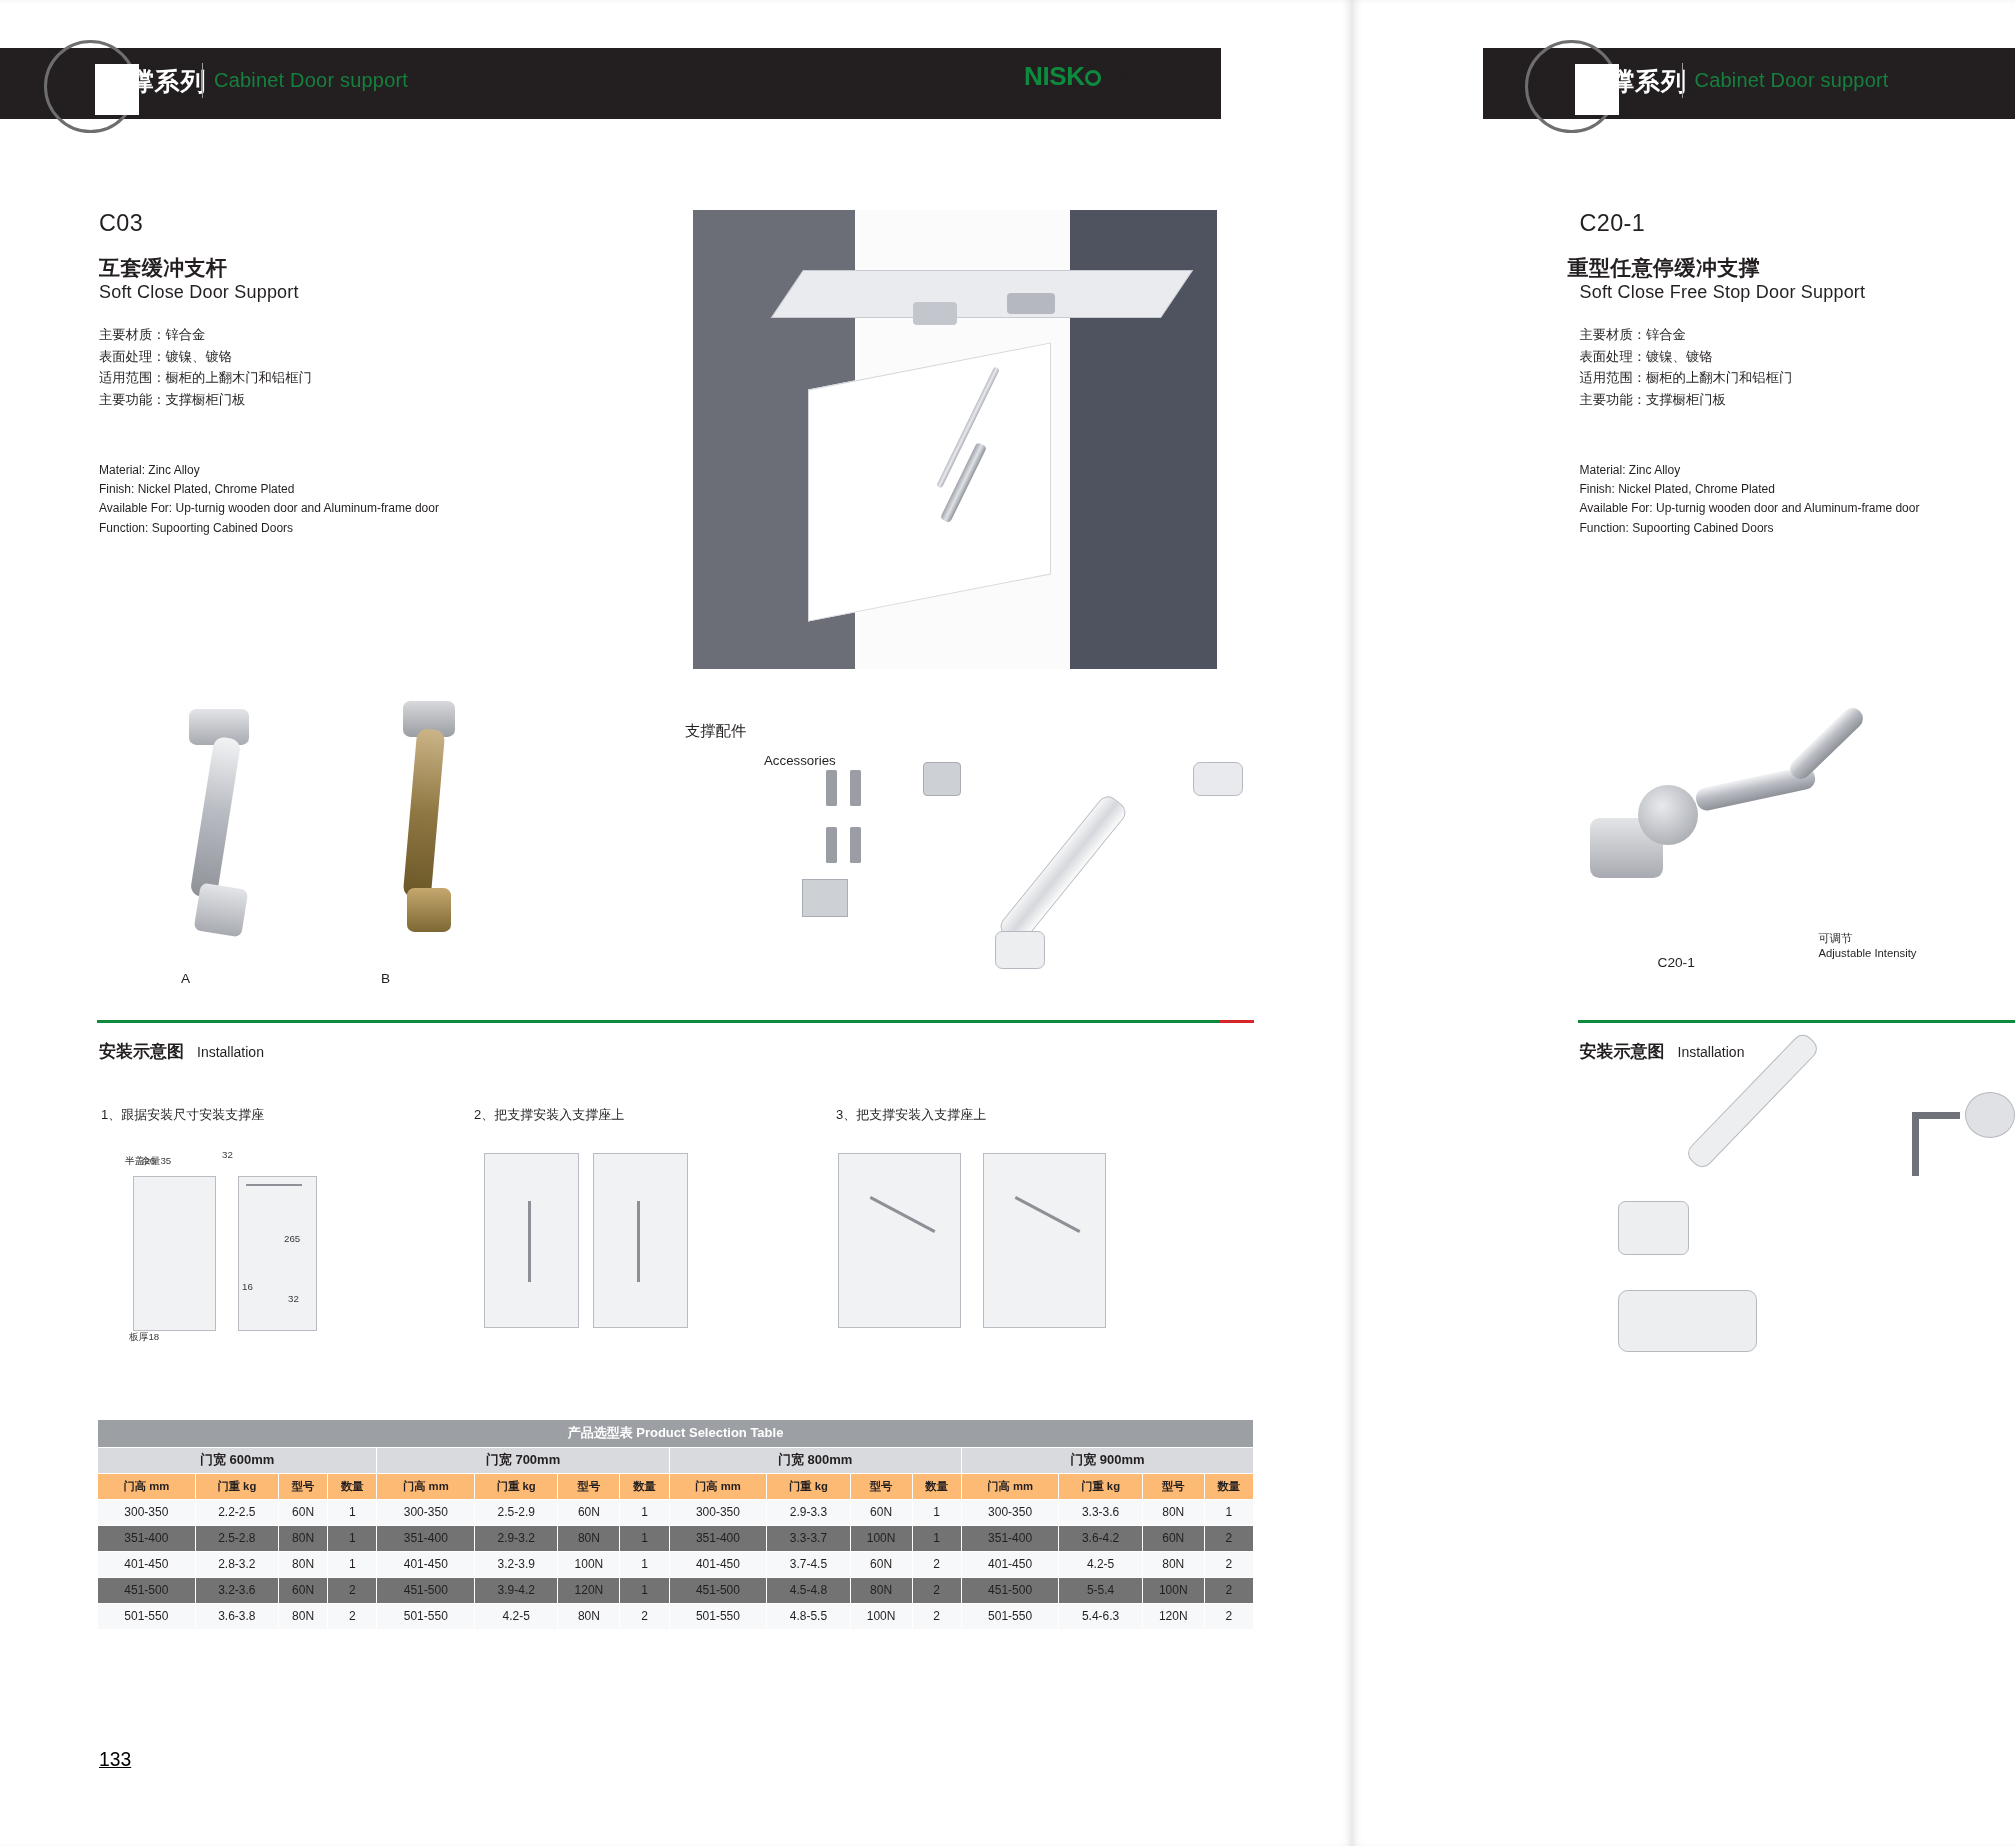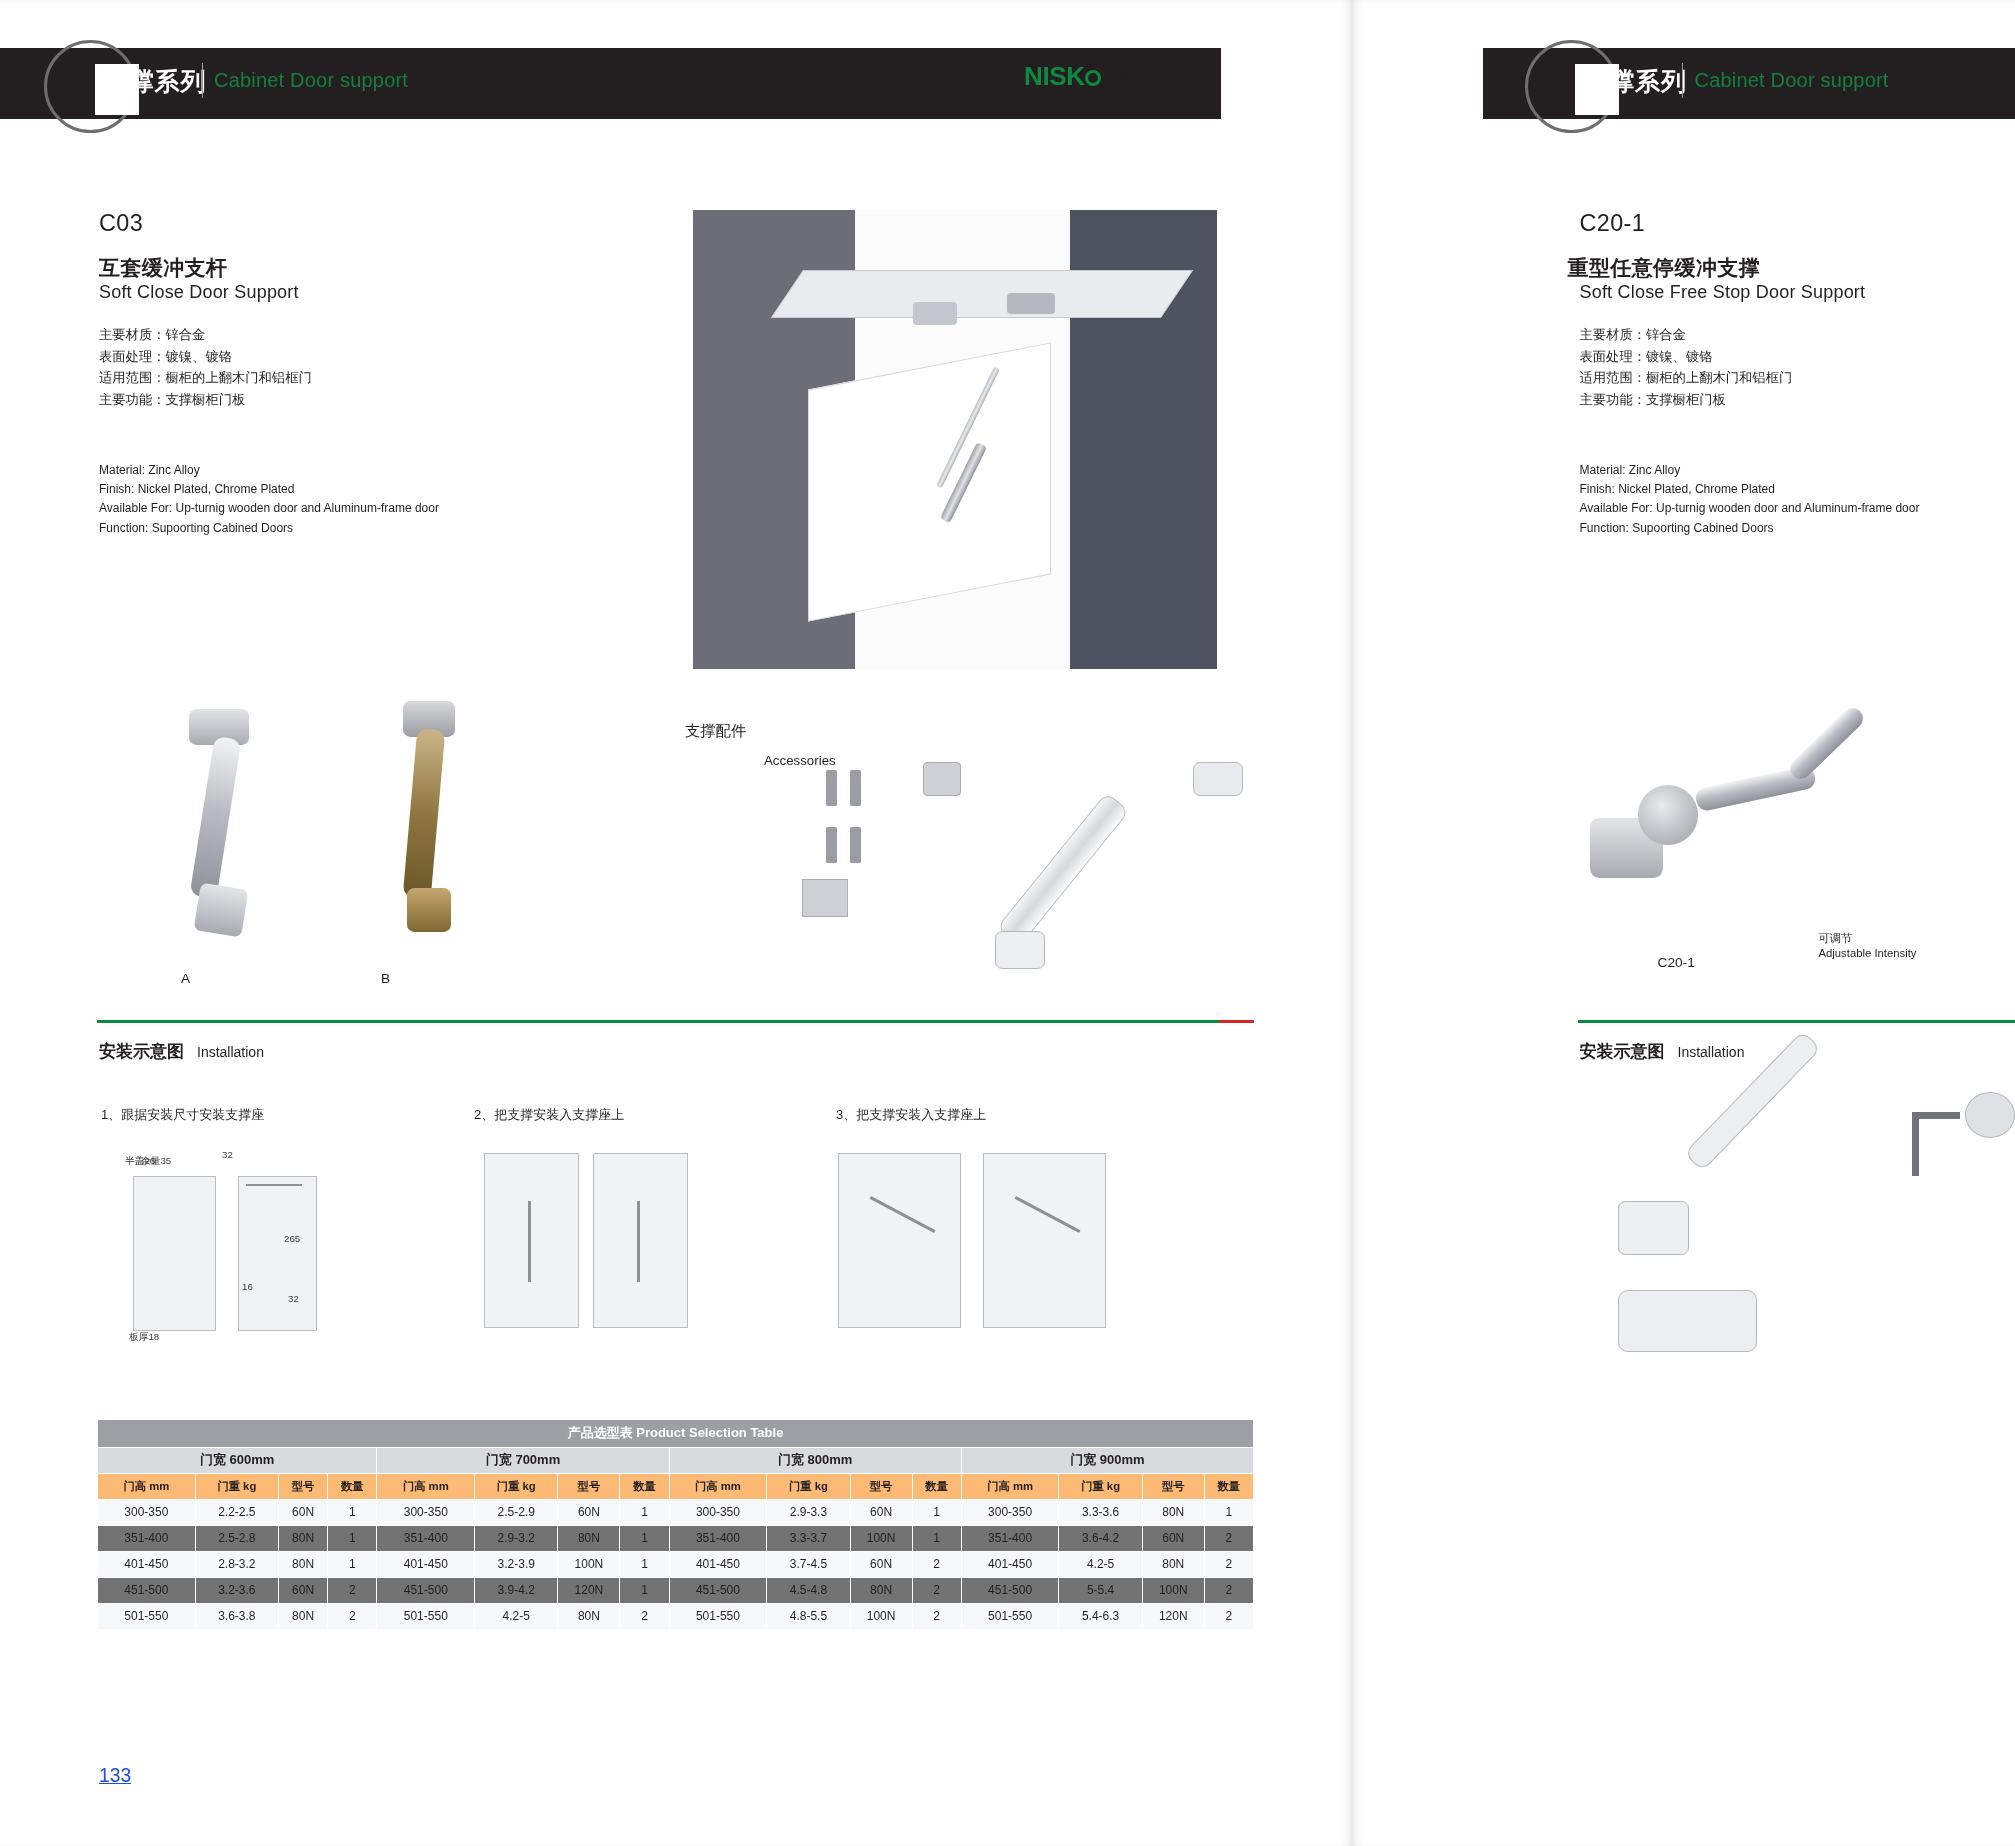--- a/index.html
+++ b/index.html
@@ -80,21 +80,21 @@
   
   table{border-collapse:collapse;position:absolute;}
   .tbl1{left:97px;top:1419px;width:1157px;font-size:12px;}
   .tbl1 th,.tbl1 td{border:0.8px solid #ffffff;text-align:center;padding:0;height:25px;}
   .tbl1 .cap-row th{background:#9c9fa4;color:#fff;font-size:13px;font-weight:bold;height:26.6px;}
   .tbl1 .grp th{background:#d8dadd;color:#231f20;font-weight:bold;font-size:13px;}
   .tbl1 .sub th{background:#fdba74;color:#231f20;font-weight:bold;font-size:11.3px;}
   .tbl1 td{background:#f7f8f9;}
   .tbl1 tr.alt td{background:#737373;}
 
-  .pageno{position:absolute;bottom:60px;font-size:19.3px;color:#1d4ed8;text-decoration:underline;}
+  .pageno{position:absolute;bottom:76px;font-size:19.3px;color:#000000;text-decoration:underline;}
   .callout{position:absolute;font-size:11.3px;line-height:1.35;}
 </style>
 </head>
 <body>
 
 <div class="spread">
 
   <div class="page left">
 
     <div class="hdr">

